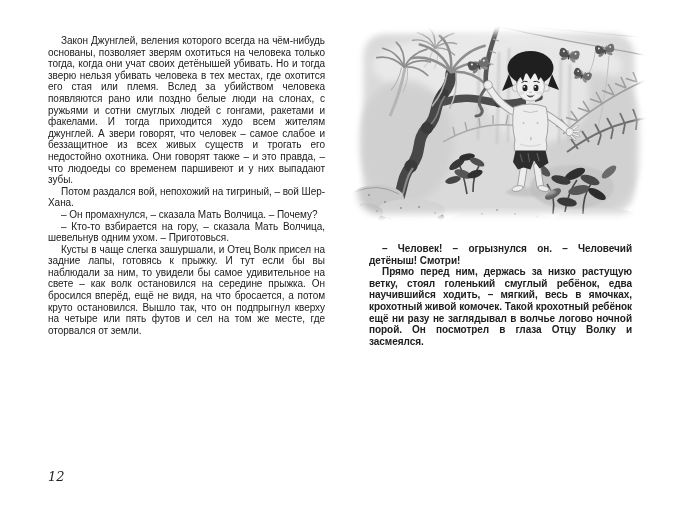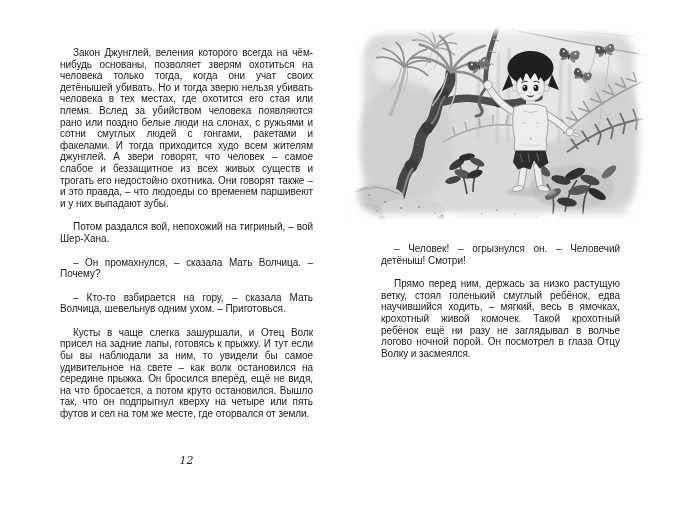--- a/index.html
+++ b/index.html
@@ -10,27 +10,27 @@
   }
   .textcol{
     position:absolute;
     color:#202020;
     font-size:10px;
     line-height:11.6px;
     text-align:justify;
     hyphens:auto;
     letter-spacing:-0.05px;
   }
-  .textcol p{margin:12px;text-indent:13px;}
+  .textcol p{margin:0;text-indent:13px;}
   #left-col{left:48px;top:35px;width:277px;}
-  #right-col{left:369px;top:231px;width:263px;}
+  #right-col{left:369px;top:243px;width:263px;font-weight:bold;}
   .page-num{
-    position:absolute;top:454px;text-align:center;
+    position:absolute;top:469px;text-align:left;
     font-family:"DejaVu Serif",serif;font-style:italic;
-    font-size:11px;color:#1f1f1f;
+    font-size:13px;color:#1f1f1f;
   }
   #pn-left{left:48px;width:277px;}
   #pn-right{left:369px;width:263px;}
   .illus{position:absolute;left:347px;top:22px;width:303px;height:203px;}
   .illus svg{display:block;}
 </style>
 </head>
 <body>
 
 <div style="position:absolute;inset:0;">

